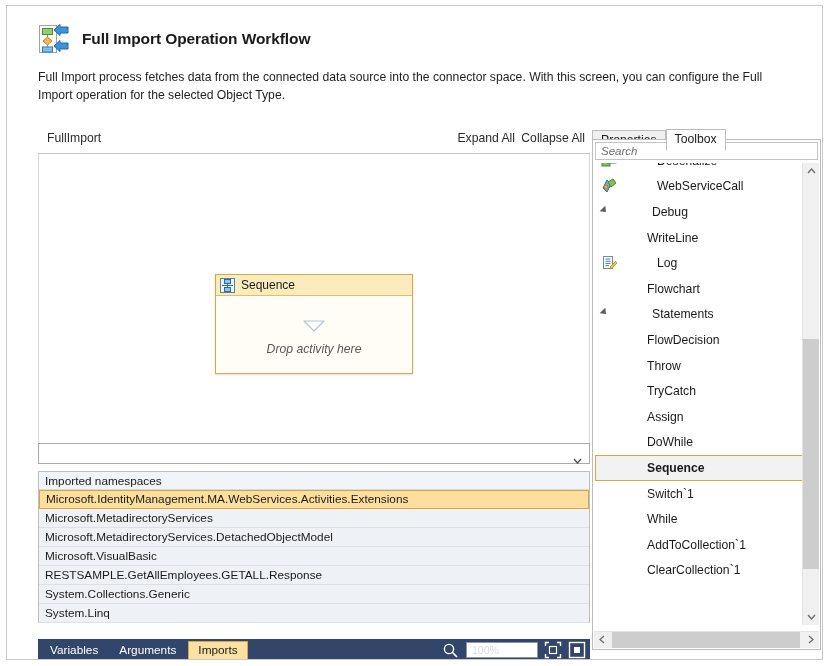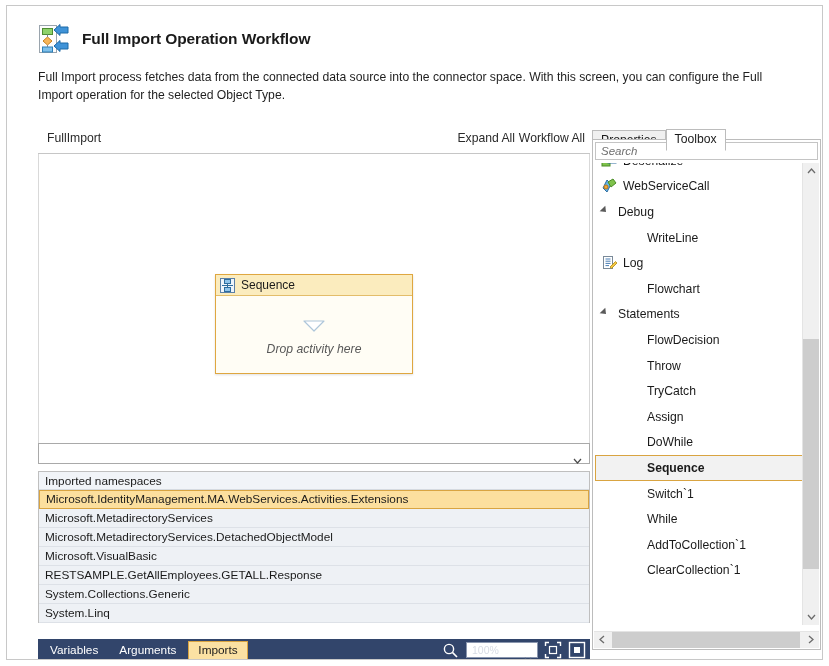--- a/index.html
+++ b/index.html
@@ -346,20 +346,21 @@
     overflow: hidden;
   }
   .tree-item {
     height: 25.6px;
     display: flex;
     align-items: center;
     font-size: 12.2px;
     color: #1a1a1a;
     box-sizing: border-box;
     white-space: nowrap;
+    gap: 34px;
   }
   .tree-item.category { padding-left: 6px; }
   .tree-item.leaf { padding-left: 28px; }
   .tree-item.leaf.noicon { padding-left: 52px; }
   .tree-item.selected {
     background: #f2f2f2;
     border: 1px solid #d9a441;
     font-weight: bold;
     padding-left: 51px;
     width: 208px;
@@ -455,21 +456,21 @@
       <span class="page-title">Full Import Operation Workflow</span>
     </div>
     <div class="page-desc">Full Import process fetches data from the connected data source into the connector space. With this screen, you can configure the Full Import operation for the selected Object Type.</div>
   </div>
 
   <div class="designer-panel">
 
     <div class="designer-toolbar">
       <span class="breadcrumb">FullImport</span>
       <span class="toolbar-link expand">Expand All</span>
-      <span class="toolbar-link collapse">Workflow All</span>
+      <span class="toolbar-link collapse">Collapse All</span>
     </div>
 
     <div class="designer-canvas">
       <div class="activity-box">
         <div class="activity-header">
           <span class="activity-icon">
             <svg width="15" height="15" viewBox="0 0 15 15">
               <rect x="0.5" y="0.5" width="14" height="14" fill="#eef4fa" stroke="#5b7fa6" stroke-width="1"></rect>
               <rect x="4.5" y="1.5" width="6" height="4" fill="#8fc3ea" stroke="#2d6c9e" stroke-width="1"></rect>
               <rect x="4.5" y="9.5" width="6" height="4" fill="#8fc3ea" stroke="#2d6c9e" stroke-width="1"></rect>

